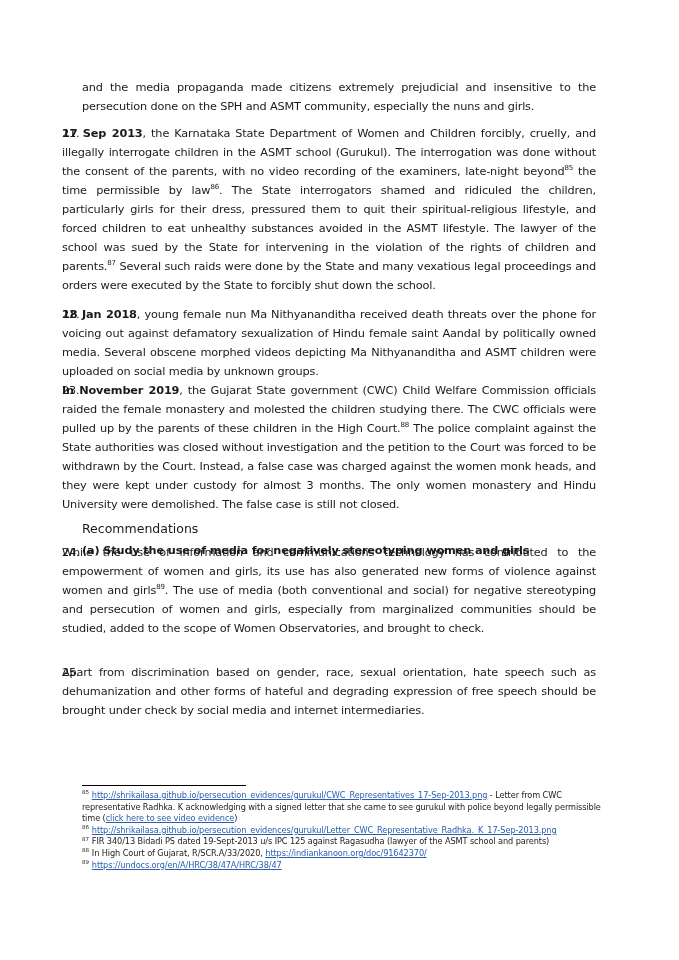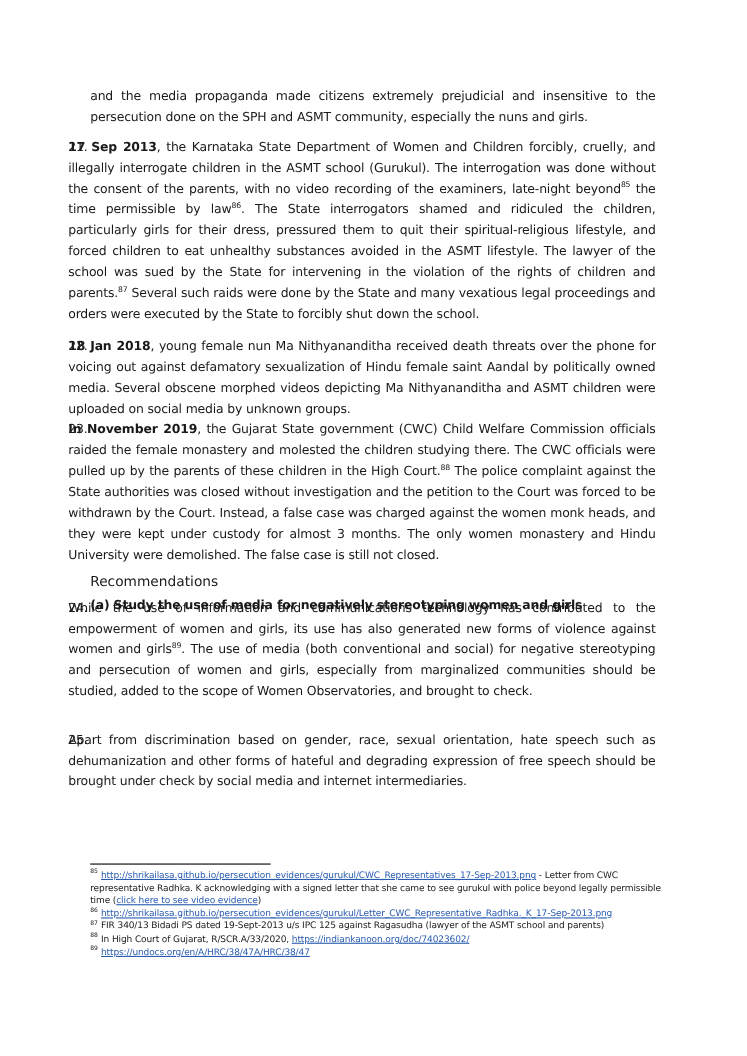--- a/index.html
+++ b/index.html
@@ -141,17 +141,17 @@
     <span class="num">25.</span>
     <div class="txt"><span>Apart from discrimination based on gender, race, sexual orientation, hate speech such as dehumanization and other forms of hateful and degrading expression of free speech should be brought under check by social media and internet intermediaries.</span></div>
   </div>
 
   <div class="fn-rule"></div>
 
   <div class="footnotes">
     <span class="fn"><sup>85</sup><a class="link">http://shrikailasa.github.io/persecution_evidences/gurukul/CWC_Representatives_17-Sep-2013.png</a><span> - Letter from CWC representative Radhka. K acknowledging with a signed letter that she came to see gurukul with police beyond legally permissible time (</span><a class="link">click here to see video evidence</a><span>)</span></span>
     <span class="fn"><sup>86</sup><a class="link">http://shrikailasa.github.io/persecution_evidences/gurukul/Letter_CWC_Representative_Radhka._K_17-Sep-2013.png</a></span>
     <span class="fn"><sup>87</sup><span>FIR 340/13 Bidadi PS dated 19-Sept-2013 u/s IPC 125 against Ragasudha (lawyer of the ASMT school and parents)</span></span>
-    <span class="fn"><sup>88</sup><span>In High Court of Gujarat, R/SCR.A/33/2020, </span><a class="link">https://indiankanoon.org/doc/74023602/</a></span>
+    <span class="fn"><sup>88</sup><span>In High Court of Gujarat, R/SCR.A/33/2020, </span><a class="link">https://indiankanoon.org/doc/91642370/</a></span>
     <span class="fn"><sup>89</sup><a class="link">https://undocs.org/en/A/HRC/38/47A/HRC/38/47</a></span>
   </div>
 
 </div>
 
 </body></html>

